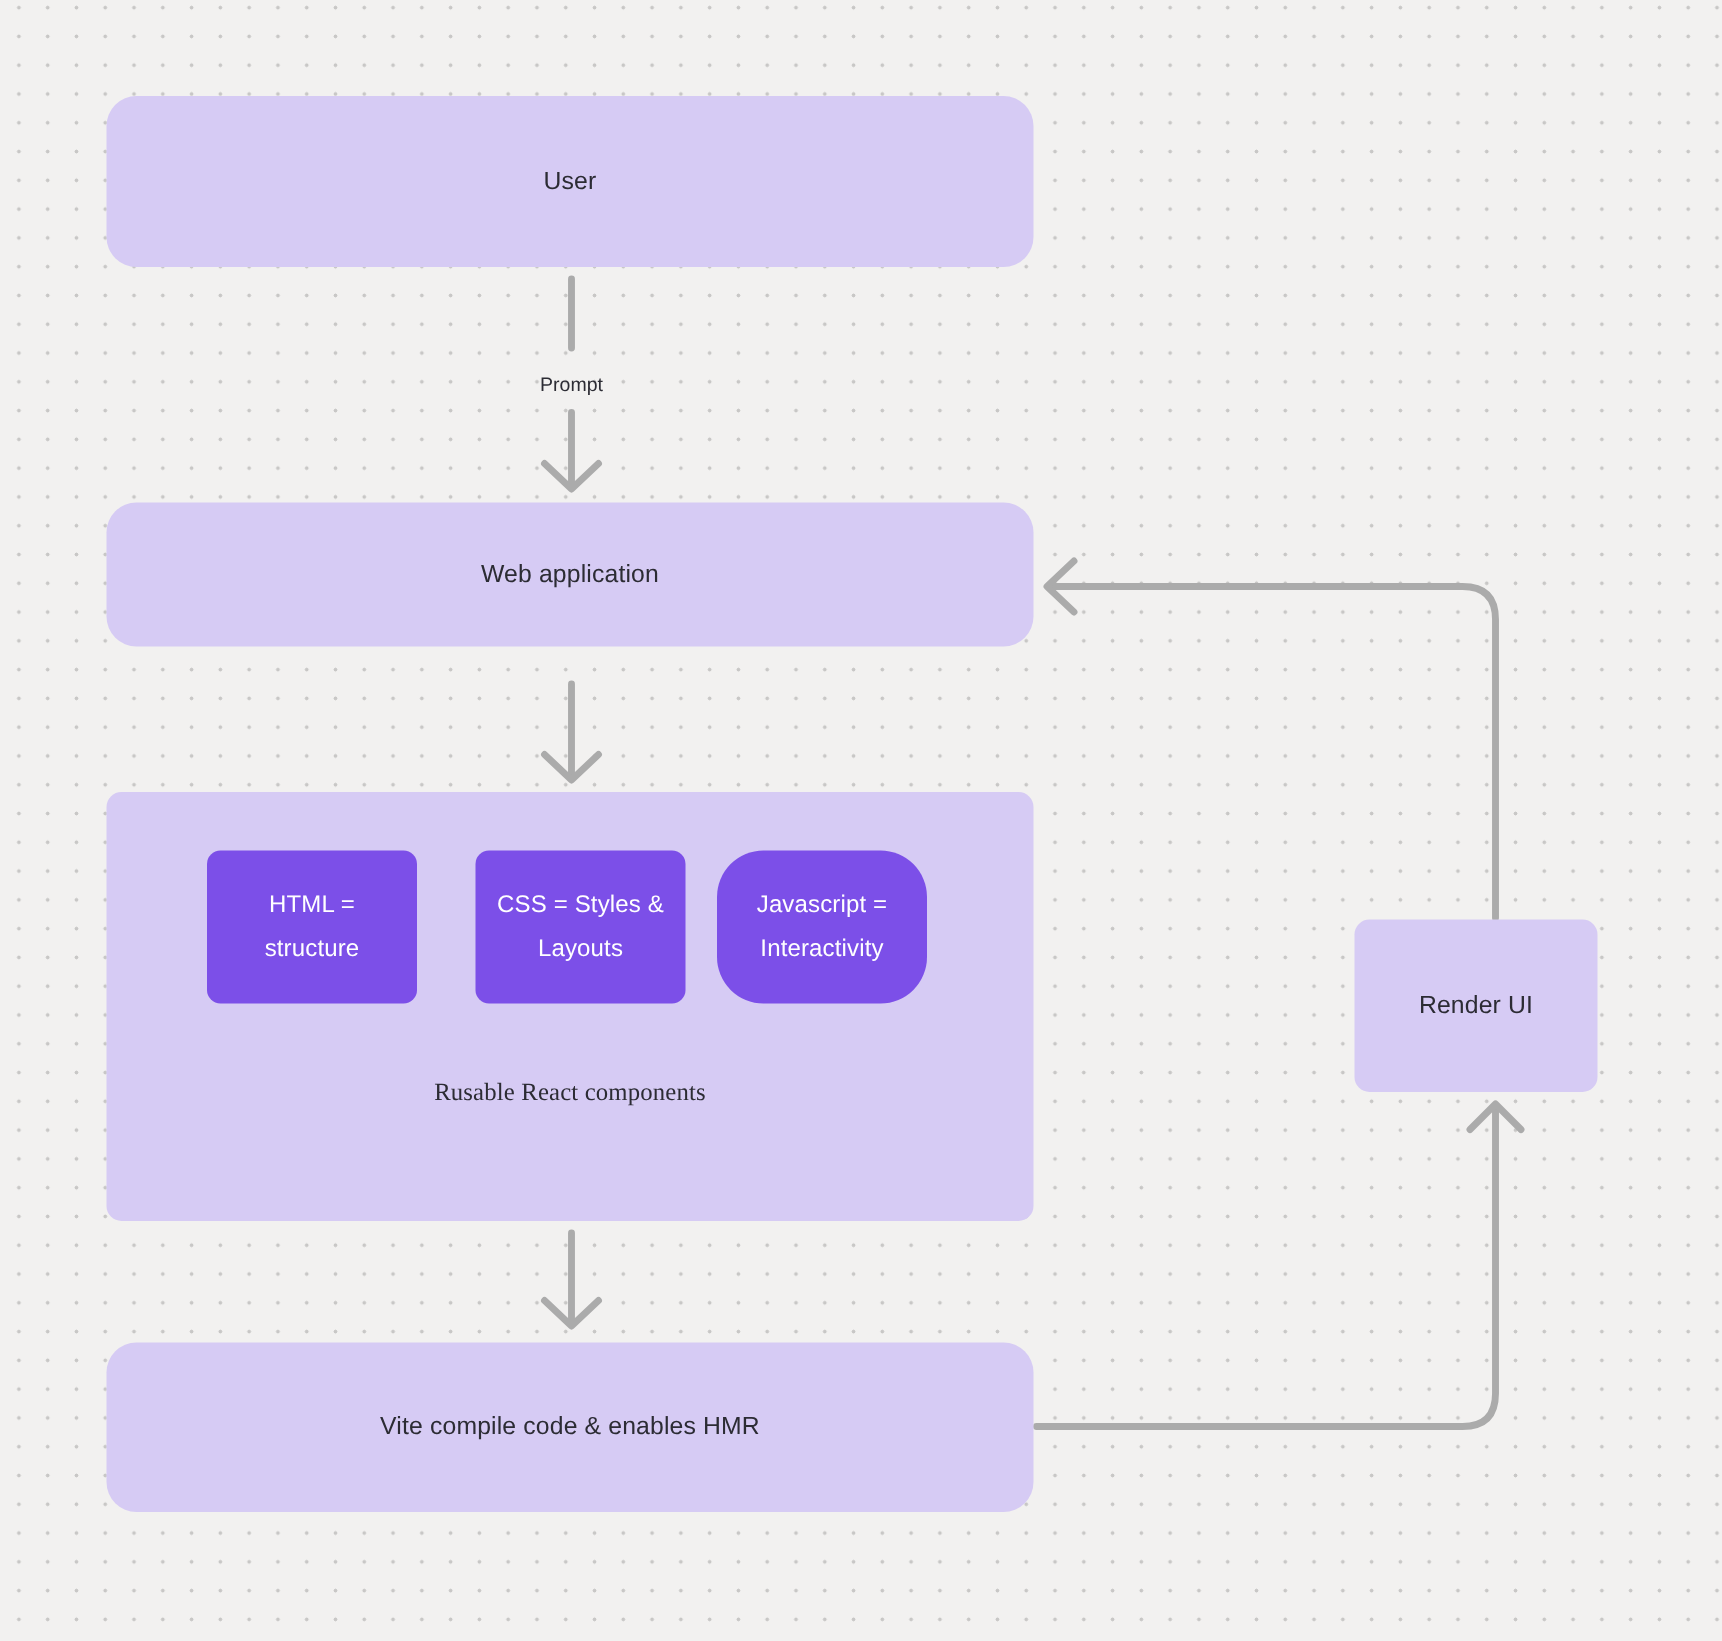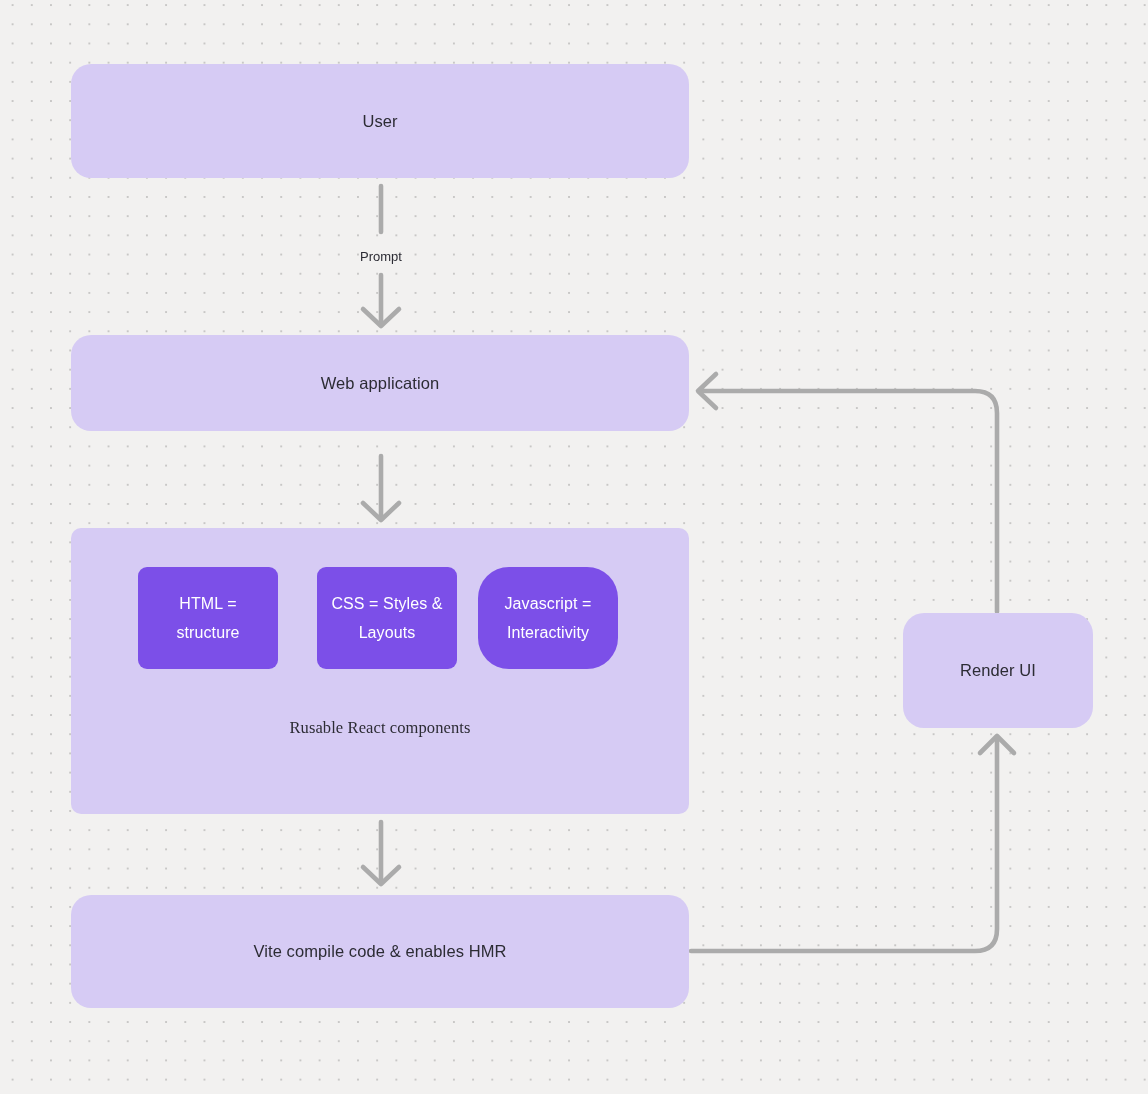--- a/index.html
+++ b/index.html
@@ -36,21 +36,21 @@
     color:var(--text,#2c2c34);
     font-size:16.5px;
     font-weight:500;
     letter-spacing:.1px;
     text-align:center;
   }
   .node-user{left:71px;top:64px;width:618px;height:114px;}
   .node-webapp{left:71px;top:335px;width:618px;height:96px;}
   .node-components{left:71px;top:528px;width:618px;height:286px;border-radius:10px;display:block;}
   .node-vite{left:71px;top:895px;width:618px;height:113px;}
-  .node-render{left:903px;top:613px;width:190px;height:115px;border-radius:21px;}
+  .node-render{left:903px;top:613px;width:162px;height:115px;border-radius:10px;}
 
   .chip{
     position:absolute;
     top:39px;
     width:140px;
     height:102px;
     background:var(--chip-fill,#7c4fe8);
     border-radius:9px;
     color:var(--chip-text,#ffffff);
     font-size:16px;

